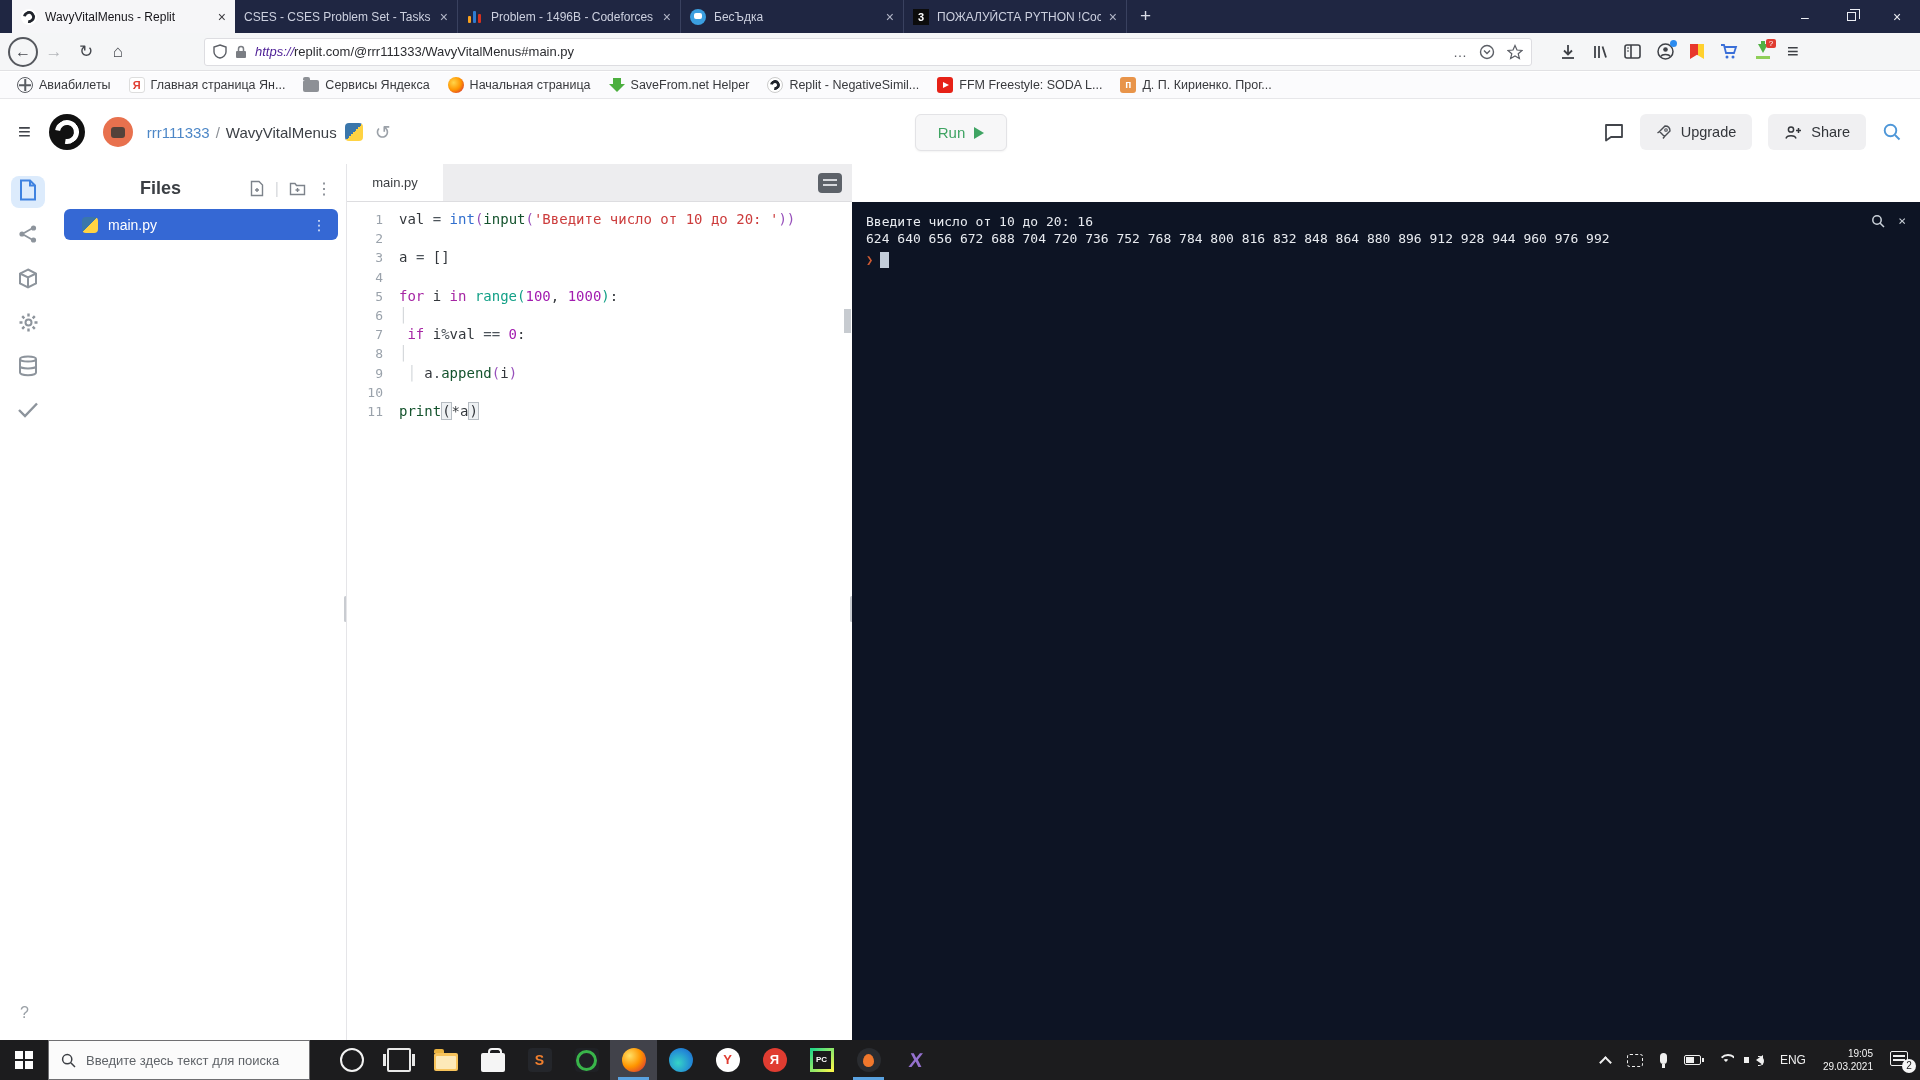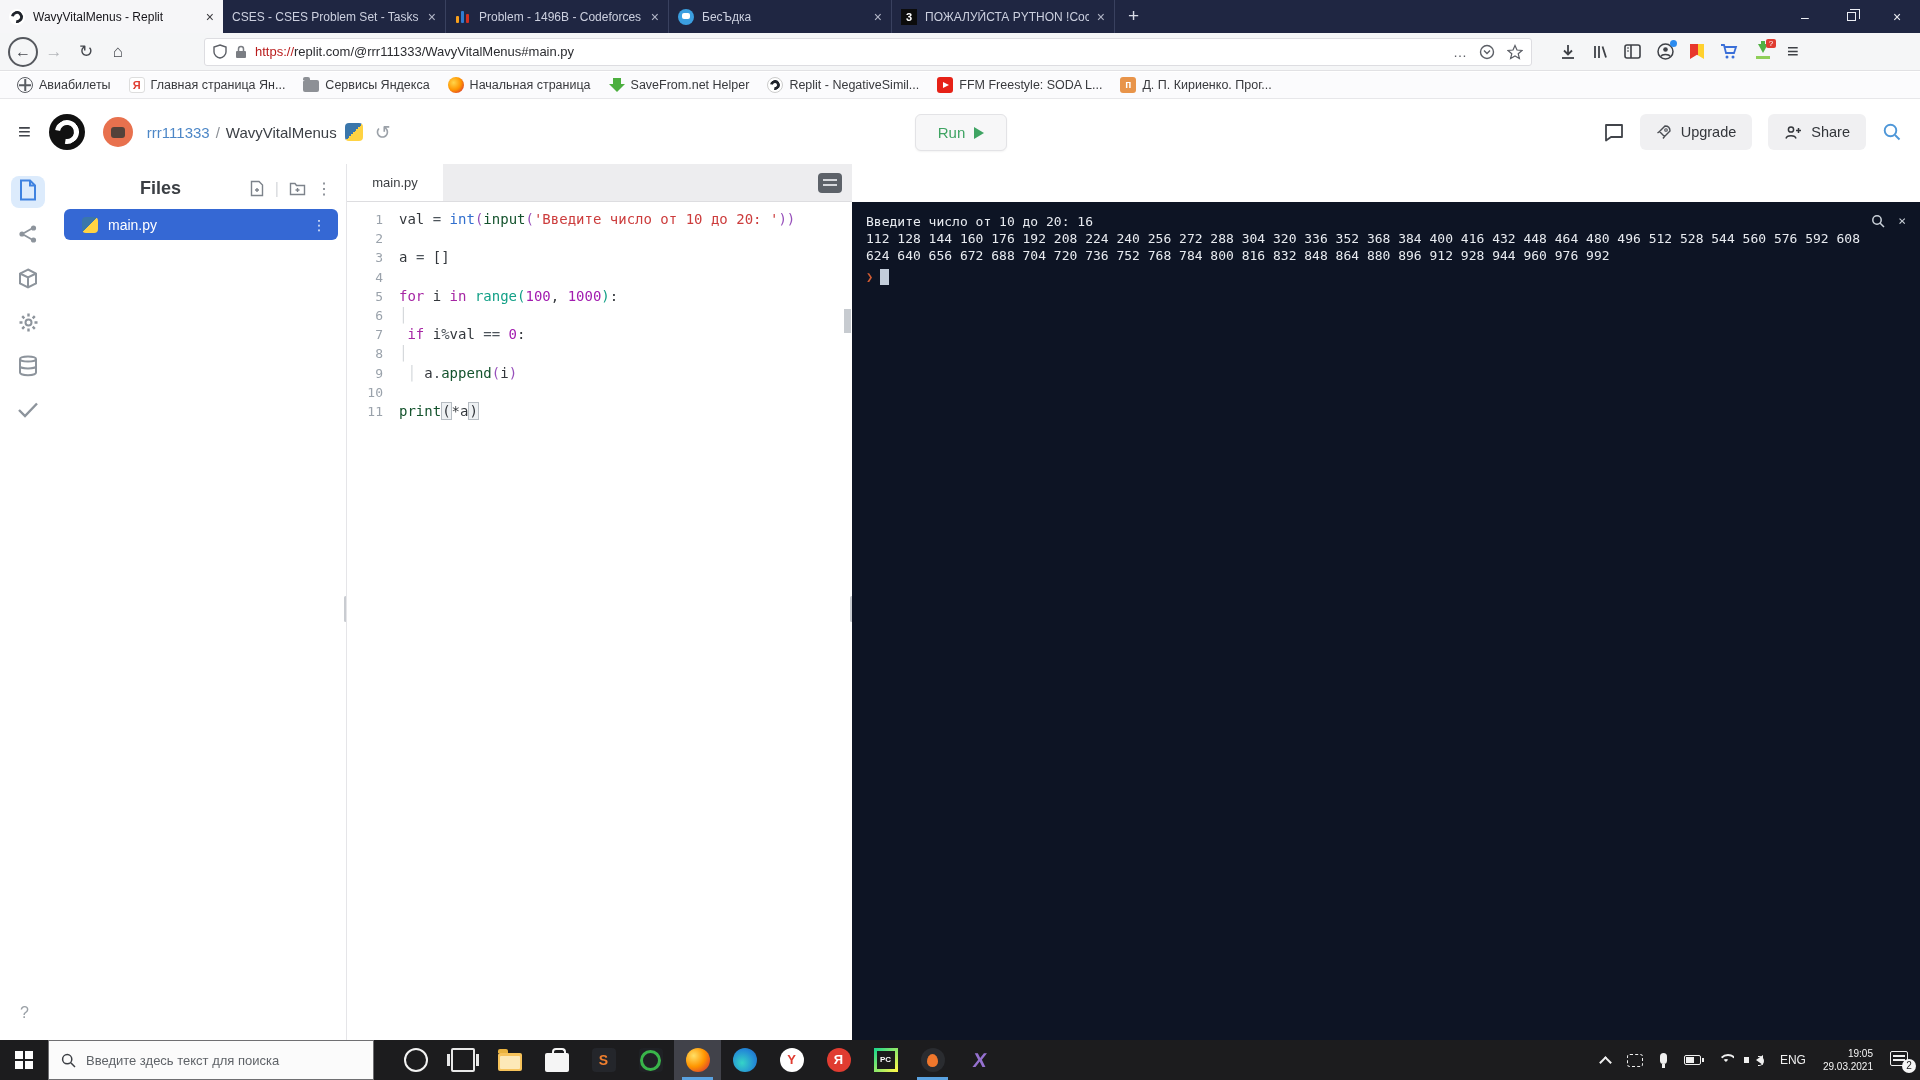--- a/index.html
+++ b/index.html
@@ -31,21 +31,21 @@
   .fav-chat:before { content:""; position:absolute; left:4px; top:4px; width:8px; height:6px; background:#fff; border-radius:2px; }
   .fav-badge3 { background:#0c0c0c; color:#fff; font-size:11px; font-weight:bold; text-align:center; line-height:16px; }
 
   
   #navbar { position:absolute; top:33px; left:0; right:0; height:38px; background:#f5f6f7; border-bottom:1px solid #e1e1e4; display:flex; align-items:center; color:#45484e; }
   .nav-icon { font-size:17px; width:32px; text-align:center; flex:none; }
   .back-circle { width:30px; height:30px; border:2px solid #55585e; border-radius:50%; display:flex; align-items:center; justify-content:center; margin-left:8px; font-size:16px; flex:none; }
   .fwd { color:#b3b6ba; }
   #urlbar { margin-left:70px; width:1328px; height:28px; background:#fff; border:1px solid #dddde1; border-radius:3px; display:flex; align-items:center; padding:0 8px; gap:8px; }
   #url-text { flex:1; font-size:13px; color:#2b2c30; white-space:nowrap; overflow:hidden; }
-  #url-text .scheme { color:#b91c1c; }
+  #url-text .scheme { color:#4c1d95;font-style:italic; }
   .urlbar-right { display:flex; align-items:center; gap:12px; color:#5c5f66; font-size:14px; }
   .toolbar-right { display:flex; align-items:center; gap:16px; margin-left:28px; color:#3f4247; }
   svg.ic { display:block; }
   .acct-dot { position:absolute; right:-3px; top:-3px; width:7px; height:7px; border-radius:50%; background:#2c8cf0; }
   .rel { position:relative; }
   .market-flag { width:14px; height:15px; background:linear-gradient(90deg,#e8372c 55%,#ffd12e 55%); clip-path:polygon(0 0,100% 0,100% 100%,50% 72%,0 100%); }
   .cart-glyph { color:#3a6fd8; }
   .savefrom { position:relative; width:16px; height:16px; }
   .savefrom .arr { position:absolute; left:3px; top:0; width:0; height:0; border-left:5px solid transparent; border-right:5px solid transparent; border-top:9px solid #51b143; }
   .savefrom .stem { position:absolute; left:6px; top:-3px; width:4px; height:6px; background:#51b143; }
@@ -140,21 +140,21 @@
   .console-tools { position:absolute; top:11px; right:14px; display:flex; gap:13px; color:#cbd2da; align-items:center; }
   .prompt-row { display:flex; align-items:center; margin-top:5px; }
   .prompt-ch { color:#cf5b33; font-size:12px; }
   .cursor-block { width:9px; height:16px; background:#c3cdda; margin-left:7px; }
 
   
   #taskbar { position:absolute; left:0; right:0; bottom:0; height:40px; background:#1c1c1e; display:flex; align-items:stretch; color:#fff; }
   .start-cell { width:48px; display:flex; align-items:center; justify-content:center; }
   .win-logo { display:grid; grid-template-columns:8px 8px; grid-template-rows:8px 8px; gap:1.5px; }
   .win-logo i { background:#fdfdfd; }
-  .tb-search { width:326px; background:#fbfbfb; border:1px solid #6f6f72; display:flex; align-items:center; gap:10px; padding:0 12px; color:#5f6368; }
+  .tb-search { width:262px; background:#fbfbfb; border:1px solid #6f6f72; display:flex; align-items:center; gap:10px; padding:0 12px; color:#5f6368; }
   .tb-search .ph { font-size:13px; color:#5f6368; }
   .app-cell { width:47px; display:flex; align-items:center; justify-content:center; position:relative; }
   .app-cell.active { background:#41424a; }
   .app-underline { position:absolute; bottom:0; left:8px; right:8px; height:3px; background:#5aa2e0; }
   .ai { width:24px; height:24px; position:relative; border-radius:4px; }
   .ai-ring { border:2.5px solid #f2f2f2; border-radius:50%; background:transparent; }
   .ai-taskview { border:2px solid #e8e8e8; border-radius:2px; }
   .ai-taskview:before { content:""; position:absolute; left:-6px; top:4px; width:3px; height:12px; background:#e8e8e8; }
   .ai-taskview:after { content:""; position:absolute; right:-6px; top:4px; width:3px; height:12px; background:#e8e8e8; }
   .ai-folder { background:#f7c35b; border-radius:2px; height:18px; margin-top:4px; }
@@ -195,21 +195,21 @@
   .notif .bubble { position:absolute; inset:0 2px 3px 0; border:1.5px solid #f0f0f0; border-radius:2px; }
   .notif .bubble:before { content:""; position:absolute; left:2px; top:3px; right:2px; height:1.5px; background:#f0f0f0; box-shadow:0 4px 0 #f0f0f0; }
   .notif .badge { position:absolute; right:-6px; bottom:-4px; width:14px; height:14px; border-radius:50%; background:#f5f5f5; color:#222; font-size:10px; text-align:center; line-height:14px; }
 </style>
 </head>
 <body>
 
 <div id="screen">
 
   <div id="tabbar">
-    <div id="tabs-host" style="display:flex;">
+    <div id="tabs-host" style="display:flex;margin-left:12px;">
         <div class="tab active">
           <span class="fav fav-replit"></span>
           <span class="tab-title">WavyVitalMenus - Replit</span>
           <span class="tab-close">×</span>
         </div>
         <div class="tab">
           <span class="tab-title">CSES - CSES Problem Set - Tasks</span>
           <span class="tab-close">×</span>
         </div>
         <div class="tab">
@@ -517,21 +517,20 @@
         <div id="console-body">
           <div class="console-tools">
             <svg class="ic" width="14" height="14" viewBox="0 0 14 14">
                 <circle cx="6" cy="6" r="4.2" fill="none" stroke="#cbd2da" stroke-width="1.5"></circle>
                 <path d="M9.2 9.2 L13 13" stroke="#cbd2da" stroke-width="1.5"></path>
               </svg>
             <span>×</span>
           </div>
           <div id="console-lines">
               <div class="console-line">Введите число от 10 до 20: 16</div>
-              <div class="console-line">112 128 144 160 176 192 208 224 240 256 272 288 304 320 336 352 368 384 400 416 432 448 464 480 496 512 528 544 560 576 592 608</div>
               <div class="console-line">624 640 656 672 688 704 720 736 752 768 784 800 816 832 848 864 880 896 912 928 944 960 976 992</div>
             </div>
           <div class="prompt-row">
             <span class="prompt-ch">❯</span>
             <span class="cursor-block"></span>
           </div>
         </div>
       </div>
 
     </div>

